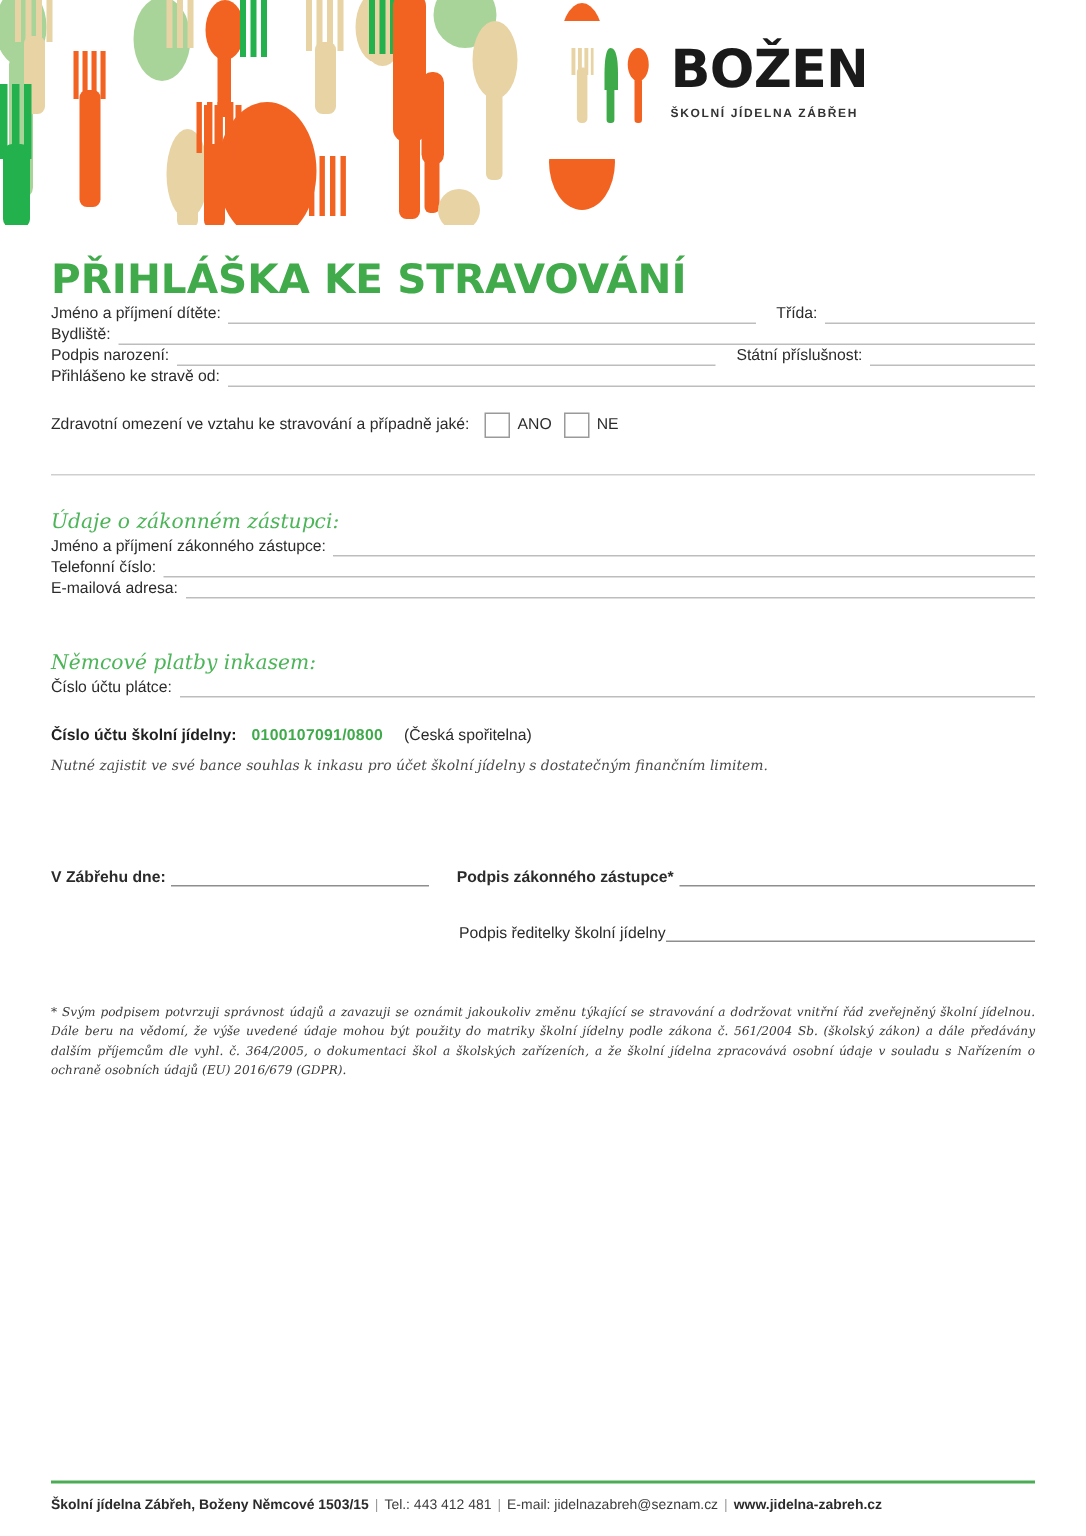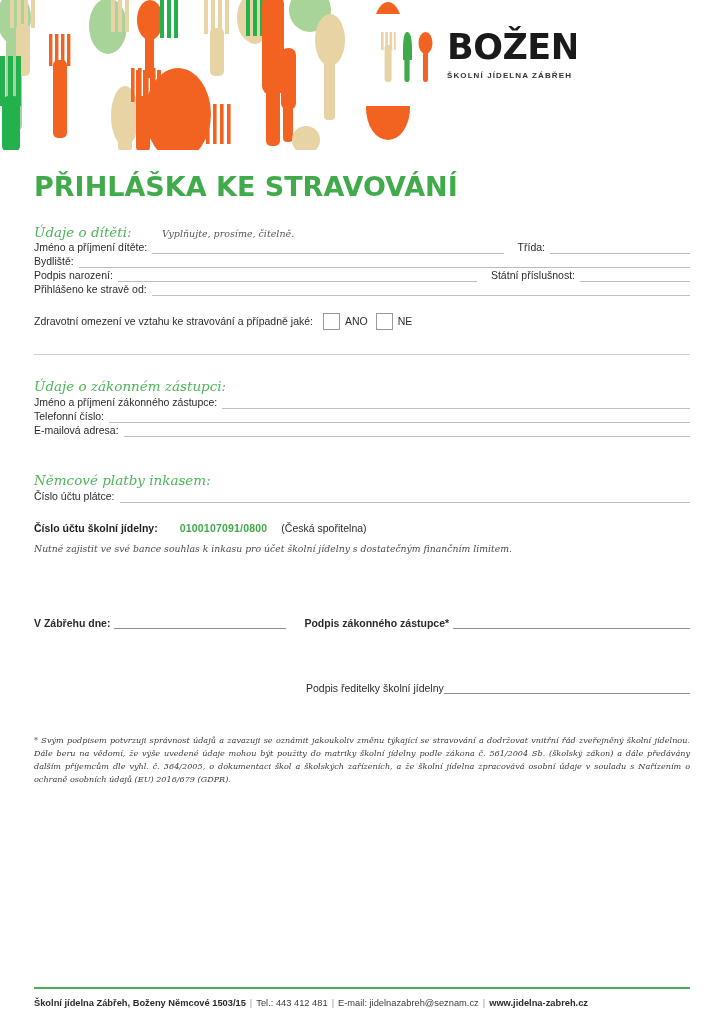--- a/index.html
+++ b/index.html
@@ -62,32 +62,32 @@
   .checks{display:flex;align-items:center;margin-top:17px;font-size:10.5px;}
   .cbox{
     width:15px;height:15px;border:1px solid #9a9a9a;background:#fff;
     display:inline-block;margin:0 5px 0 8px;
   }
   .cbox.first{margin-left:10px;}
   .clabel{font-size:10.5px;}
 
   .acct-row{display:flex;align-items:baseline;margin-top:19px;font-size:10.5px;}
   .acct-label{font-weight:bold;color:#1f1f1f;}
-  .acct-num{color:#3faa4a;font-weight:bold;margin-left:22px;letter-spacing:0.2px;}
+  .acct-num{color:#3faa4a;font-weight:bold;margin-left:10px;letter-spacing:0.2px;}
   .acct-bank{margin-left:14px;color:#2b2b2b;}
   .acct-note{
     font-style:italic;font-size:9.3px;color:#4a4a4a;margin-top:9px;
     font-family:"DejaVu Serif", serif;
   }
 
   .sig-block{margin-top:62px;}
   .sig-row{display:flex;align-items:flex-end;font-size:10.5px;}
   .sig-row .lbl{font-weight:bold;white-space:nowrap;padding-right:4px;}
   .sig-row .line{border-bottom:1px solid #8e8e8e;height:12px;}
-  .sig-row2{display:flex;align-items:flex-end;font-size:10.5px;margin-top:52px;}
+  .sig-row2{display:flex;align-items:flex-end;font-size:10.5px;margin-top:24px;}
 
   .legal{
     margin-top:40px;font-size:8.1px;line-height:1.62;
     font-style:italic;color:#3a3a3a;text-align:justify;
     font-family:"DejaVu Serif", serif;
   }
 
   .footer-wrap{position:absolute;left:0;bottom:0;width:724px;}
   .footer-rule{height:2px;background:#4aad55;margin:0 34px;}
   .footer{
@@ -248,24 +248,20 @@
         <div class="brand">BOŽENKA</div>
         <div class="brand-sub">ŠKOLNÍ JÍDELNA ZÁBŘEH</div>
       </div>
     </div>
   </div>
 
   <div class="content">
 
     <h1 class="title">PŘIHLÁŠKA KE STRAVOVÁNÍ</h1>
 
-    <div class="row-head">
-      <span class="section-head">Údaje o dítěti:</span>
-      <span class="note">Vyplňujte, prosíme, čitelně.</span>
-    </div>
 
     <div class="frow">
       <span class="lbl">Jméno a příjmení dítěte:</span>
       <span class="line" style="flex:1 1 420px;"></span>
       <span class="gap"></span>
       <span class="lbl">Třída:</span>
       <span class="line" style="flex:0 0 140px;"></span>
     </div>
 
     <div class="frow">

